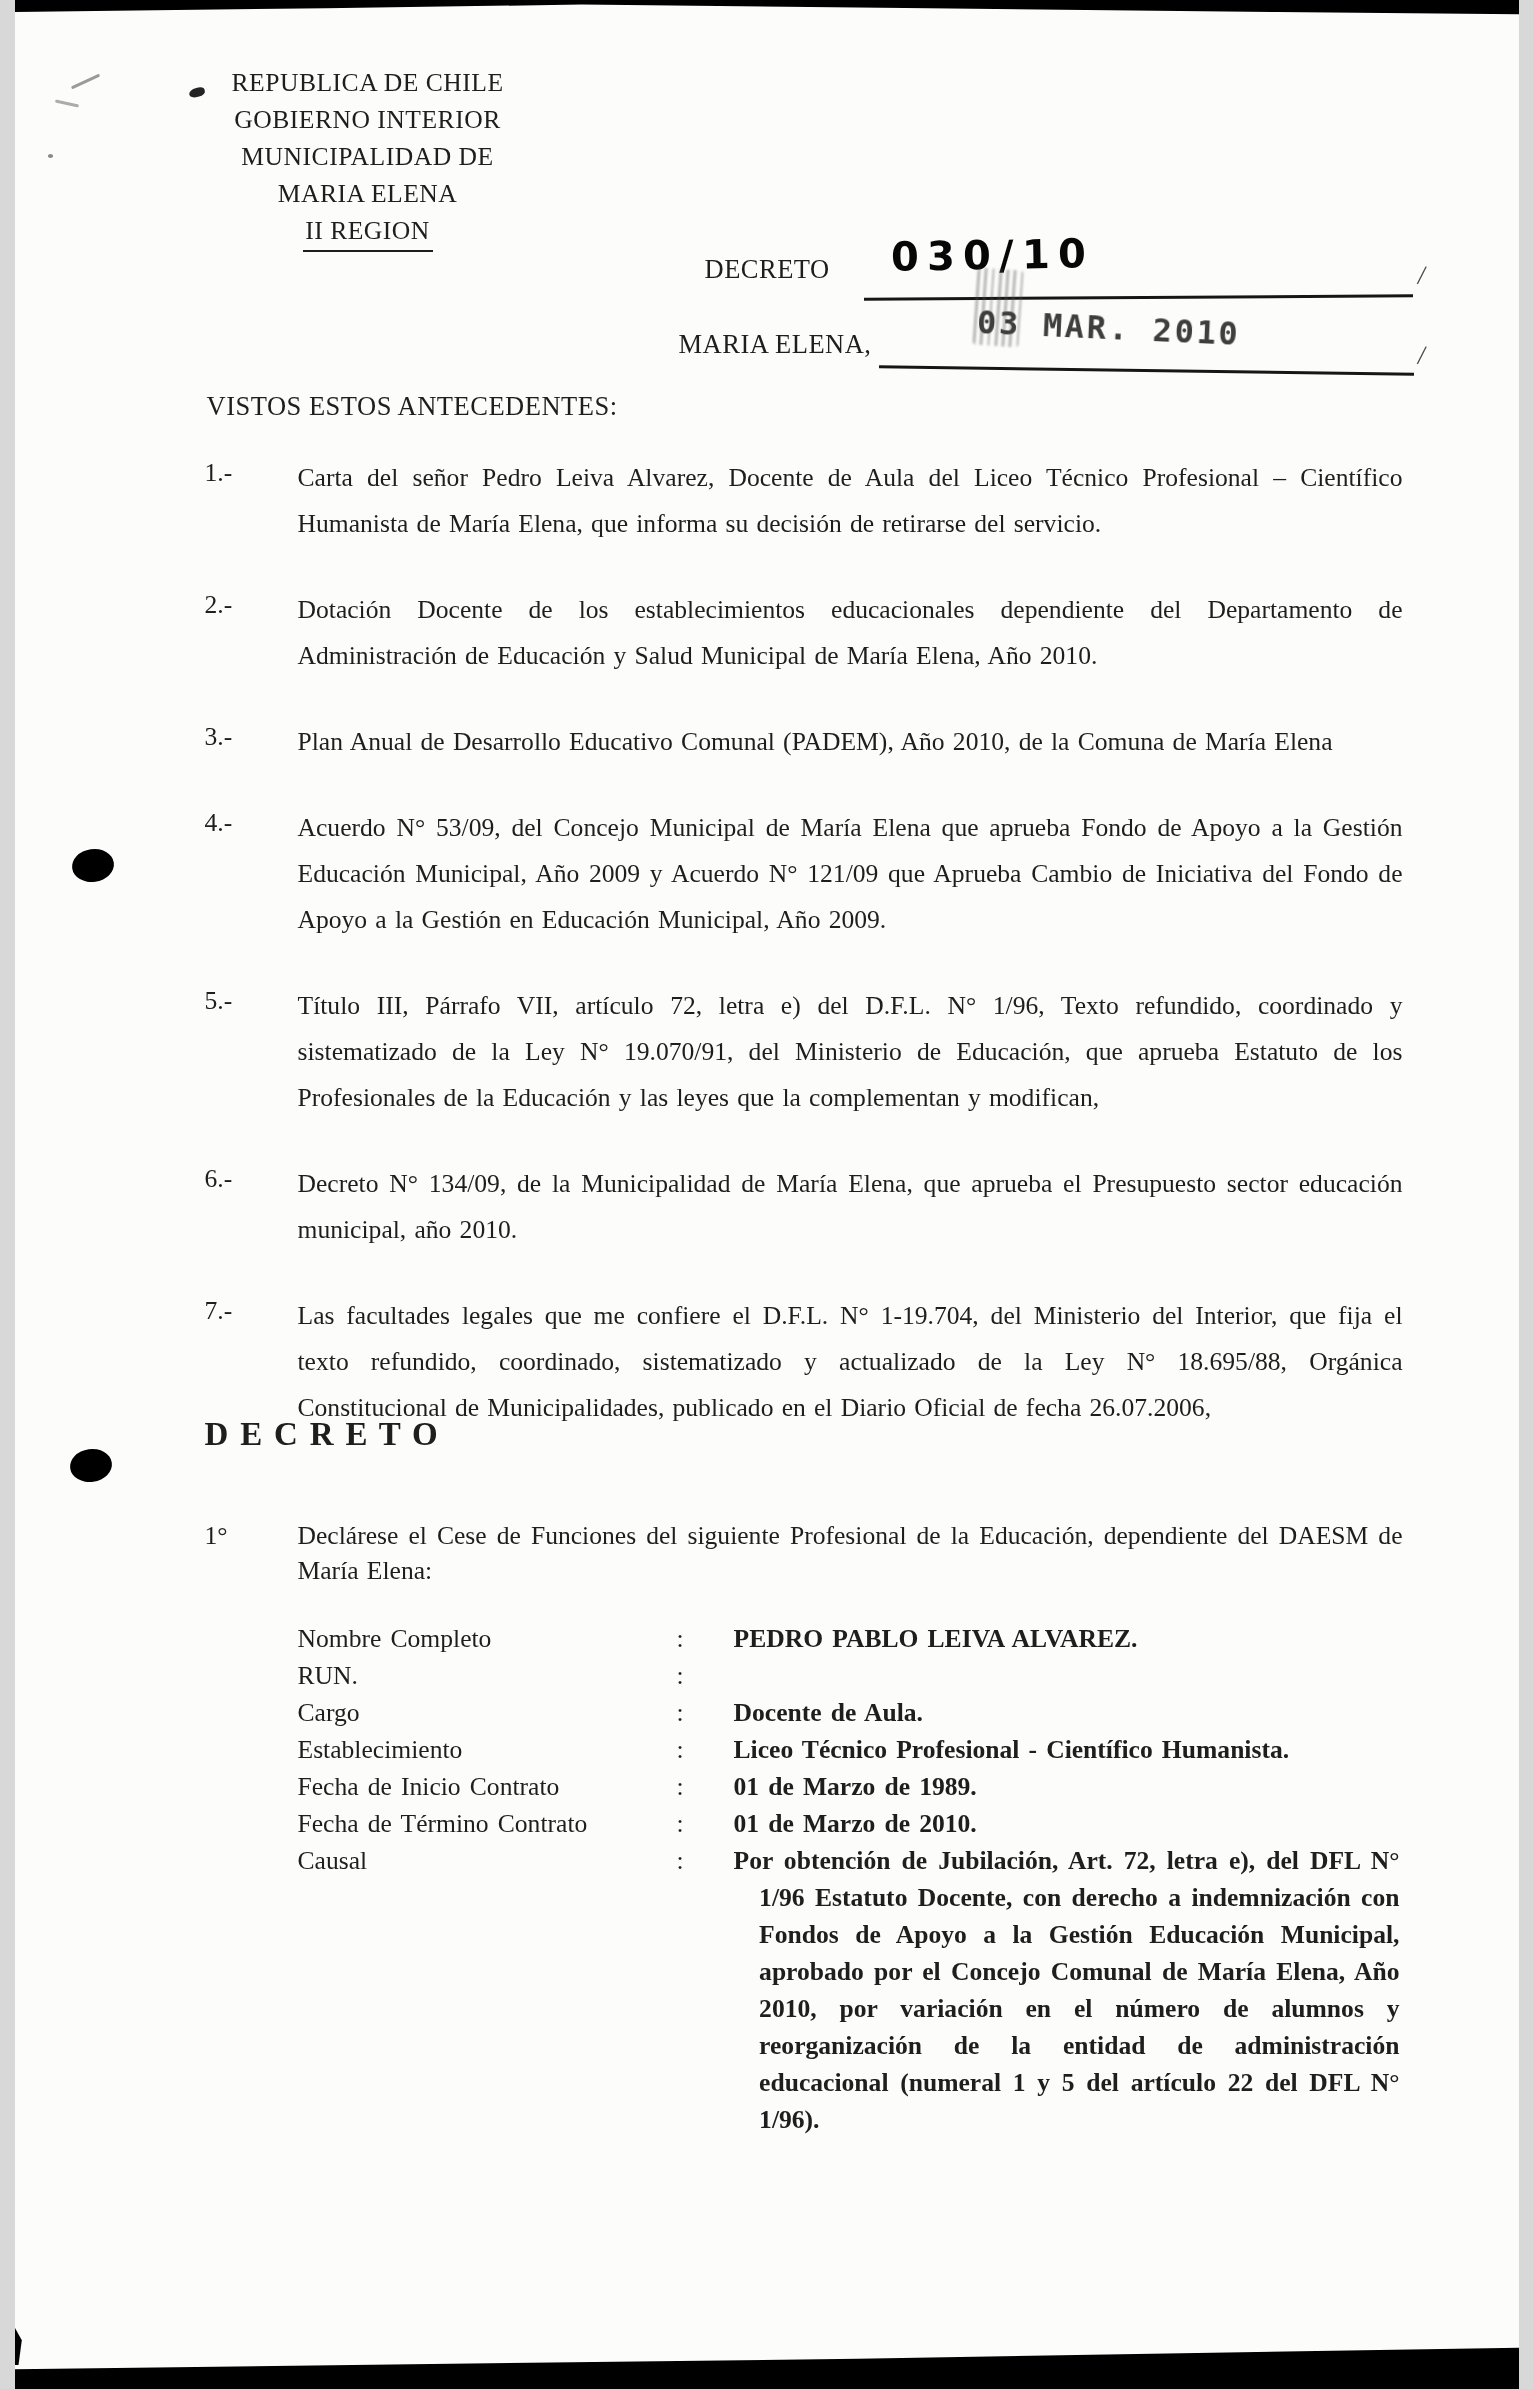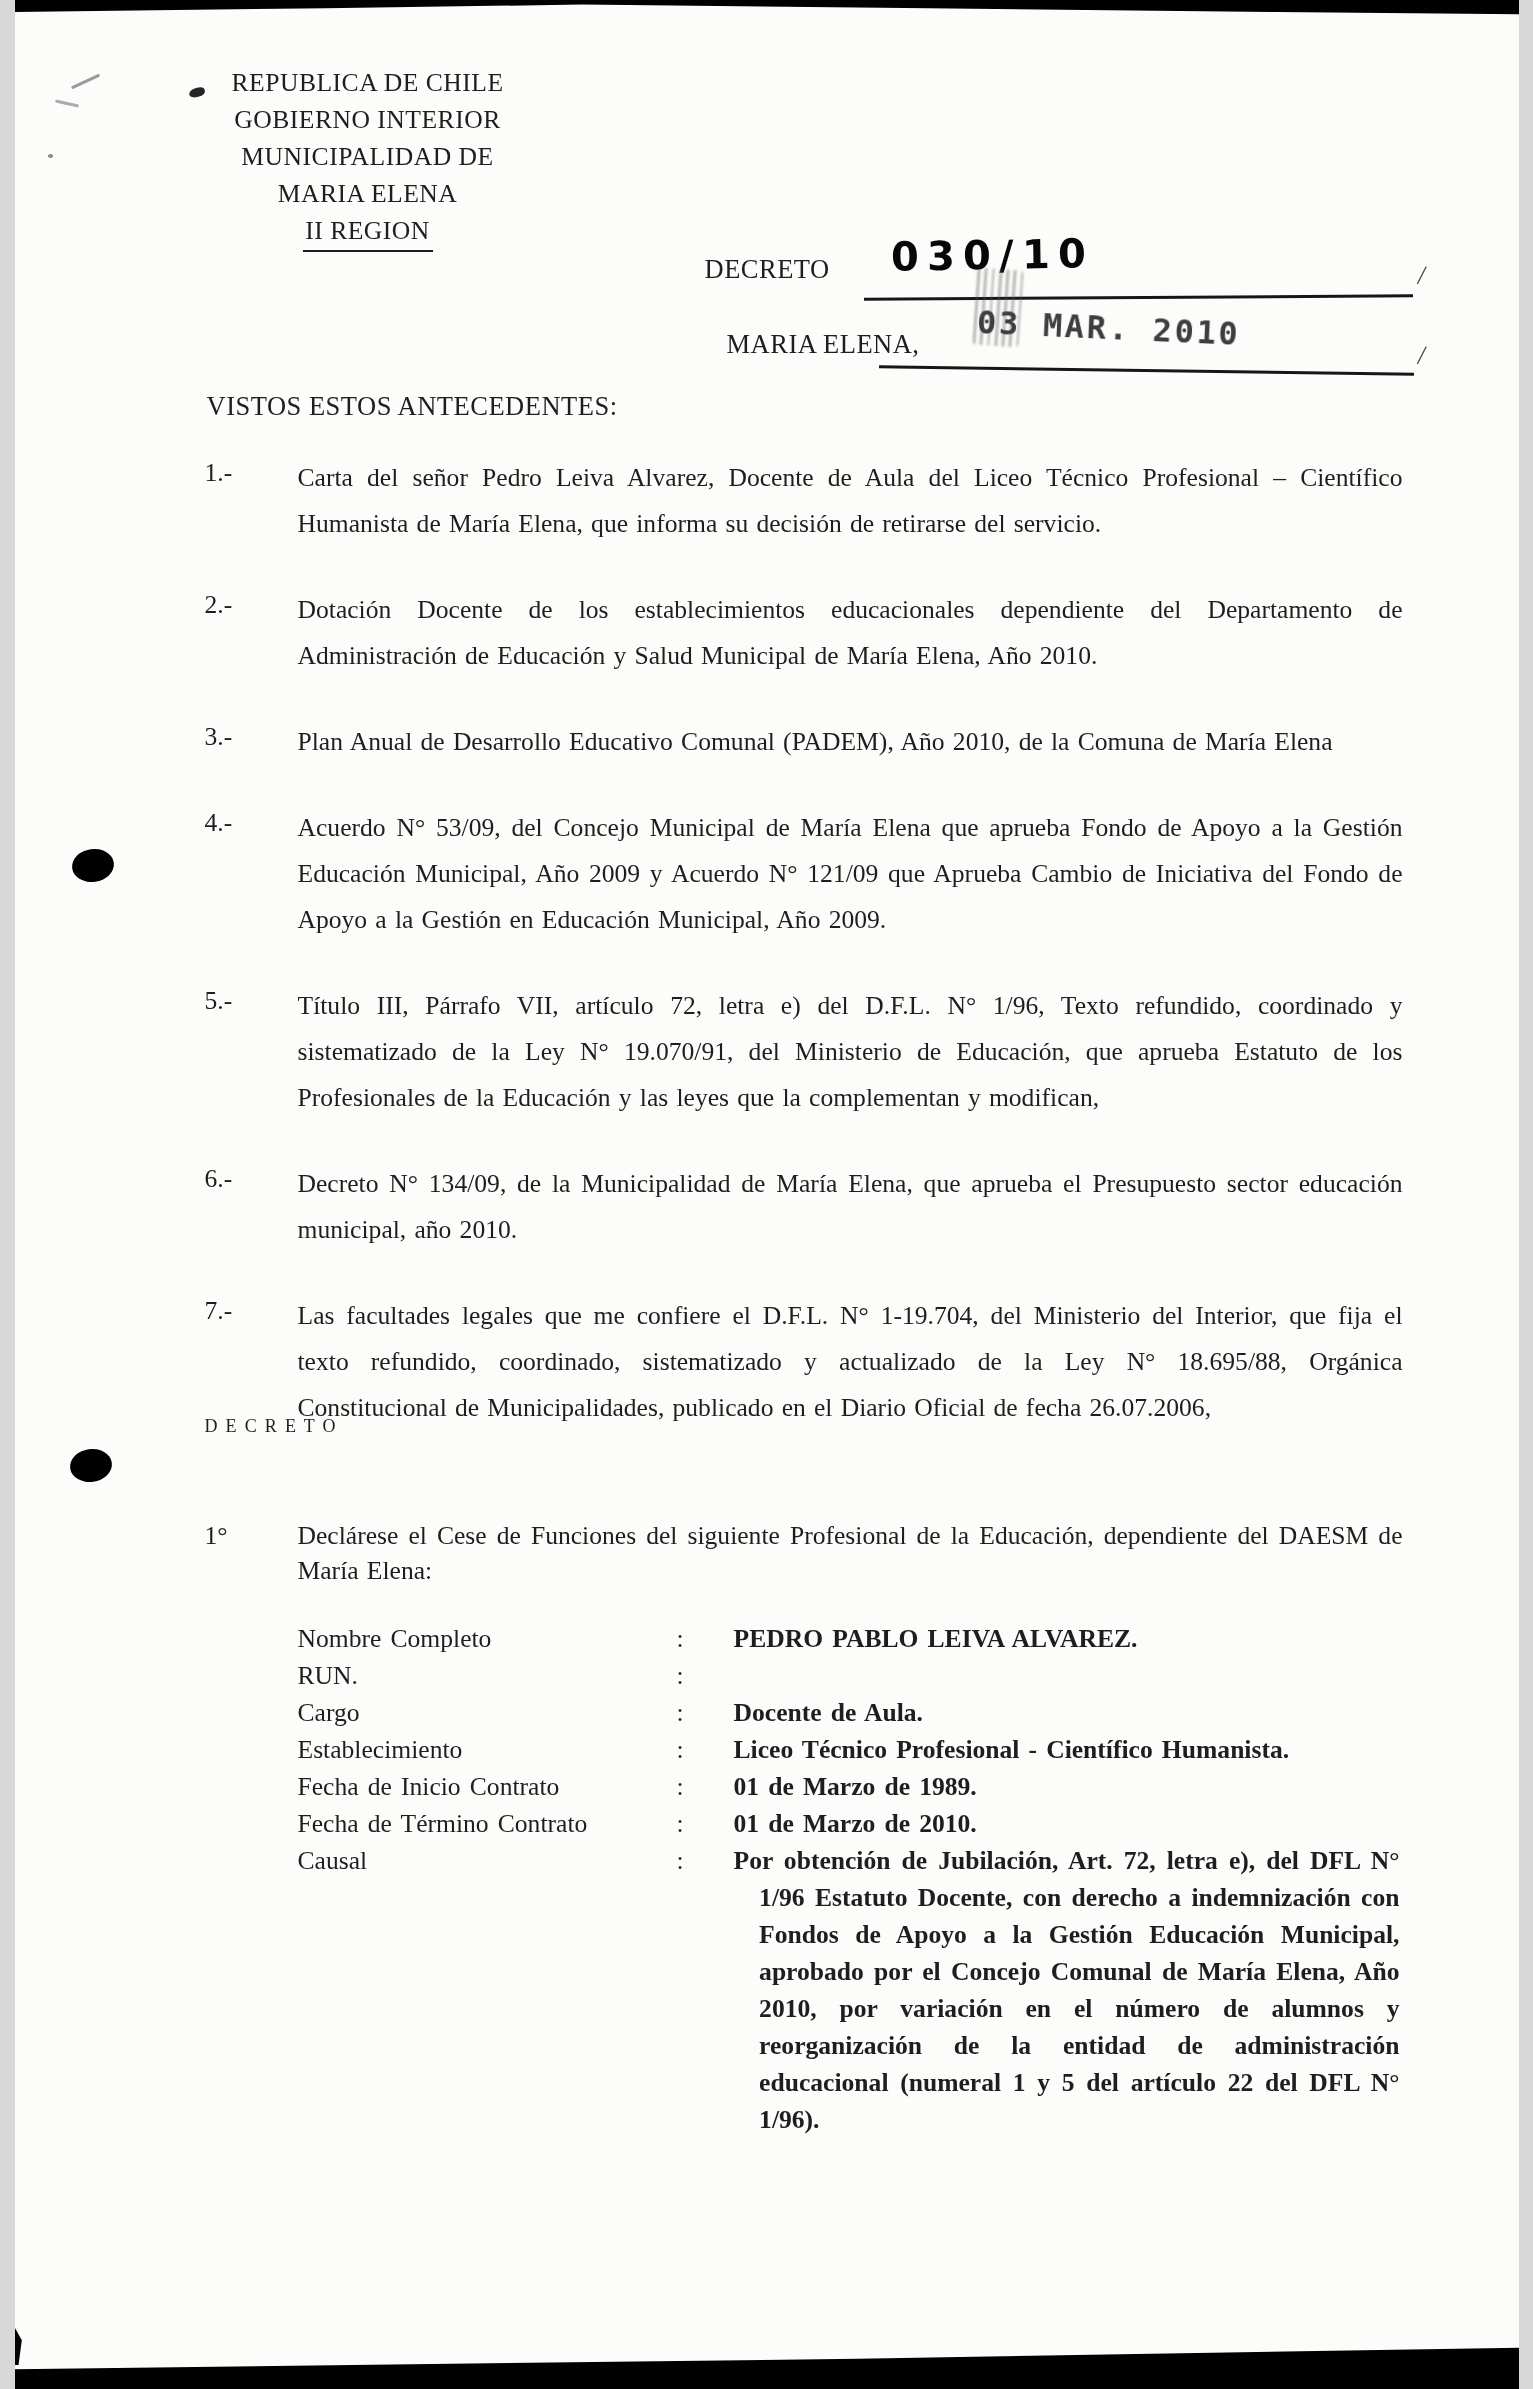--- a/index.html
+++ b/index.html
@@ -39,21 +39,21 @@
   .letterhead {
     position:absolute; left:183px; top:64px; width:340px;
     text-align:center; font-size:25.6px; line-height:37px; letter-spacing:0.5px;
   }
   .letterhead .lh-line { display:block; }
   .letterhead .lh-underlined { display:inline-block; border-bottom:2.7px solid #1e1e1e; padding:0 2.7px 0.9px 2.7px; }
 
   
   .field-label { position:absolute; font-size:26.5px; letter-spacing:0.5px; }
   .decree-label { left:690px; top:254px;text-align:right; }
-  .date-label   { left:712px; top:329px;text-align:right; }
+  .date-label   { left:664px; top:329px;text-align:right; }
   .decree-number-stamp {
     position:absolute; left:876px; top:232px;
     font-family:"DejaVu Sans", sans-serif; font-weight:700; font-size:40px;
     letter-spacing:8.2px; color:#070707; transform:rotate(-1deg);
   }
   .date-stamp {
     position:absolute; left:962px; top:309px;
     font-family:"DejaVu Sans Mono", monospace; font-weight:700; font-size:32px;
     letter-spacing:2.7px; color:#3e3e3e; transform:rotate(2.6deg);
     filter:blur(0.3px); white-space:nowrap;
@@ -71,21 +71,21 @@
   .slash-2 { left:1403px; top:340px; }
 
   
   .vistos-heading { position:absolute; left:192px; top:391px; font-size:26.5px; letter-spacing:0.5px; }
   .antecedentes { position:absolute; left:190px; top:455px; width:1198px; }
   .ant-item { display:flex; margin-bottom:40px; }
   .ant-num  { width:93px; flex:none; font-size:25.6px; line-height:35px; }
   .ant-text { flex:1; font-size:25.6px; line-height:46px; text-align:justify; word-spacing:1.8px; }
 
   
-  .decreto-heading { position:absolute; left:190px; top:1416px; font-size:18px; font-weight:normal; letter-spacing:1.8px; }
+  .decreto-heading { position:absolute; left:190px; top:1416px; font-size:33px; font-weight:bold; letter-spacing:1.8px; }
   .resolution { position:absolute; left:190px; top:1518px; width:1198px; display:flex; }
   .res-num  { width:93px; flex:none; font-size:25.6px; line-height:35px; }
   .res-text { flex:1; font-size:25.6px; line-height:35px; text-align:justify; word-spacing:1.8px; }
 
   
   .details { position:absolute; left:283px; top:1620px; width:1102px; }
   .detail-row { display:grid; grid-template-columns:379px 57px 1fr; align-items:start; }
   .detail-label { font-size:25.6px; line-height:37px; word-spacing:2.7px; }
   .detail-sep   { font-size:25.6px; line-height:37px; }
   .detail-value {

